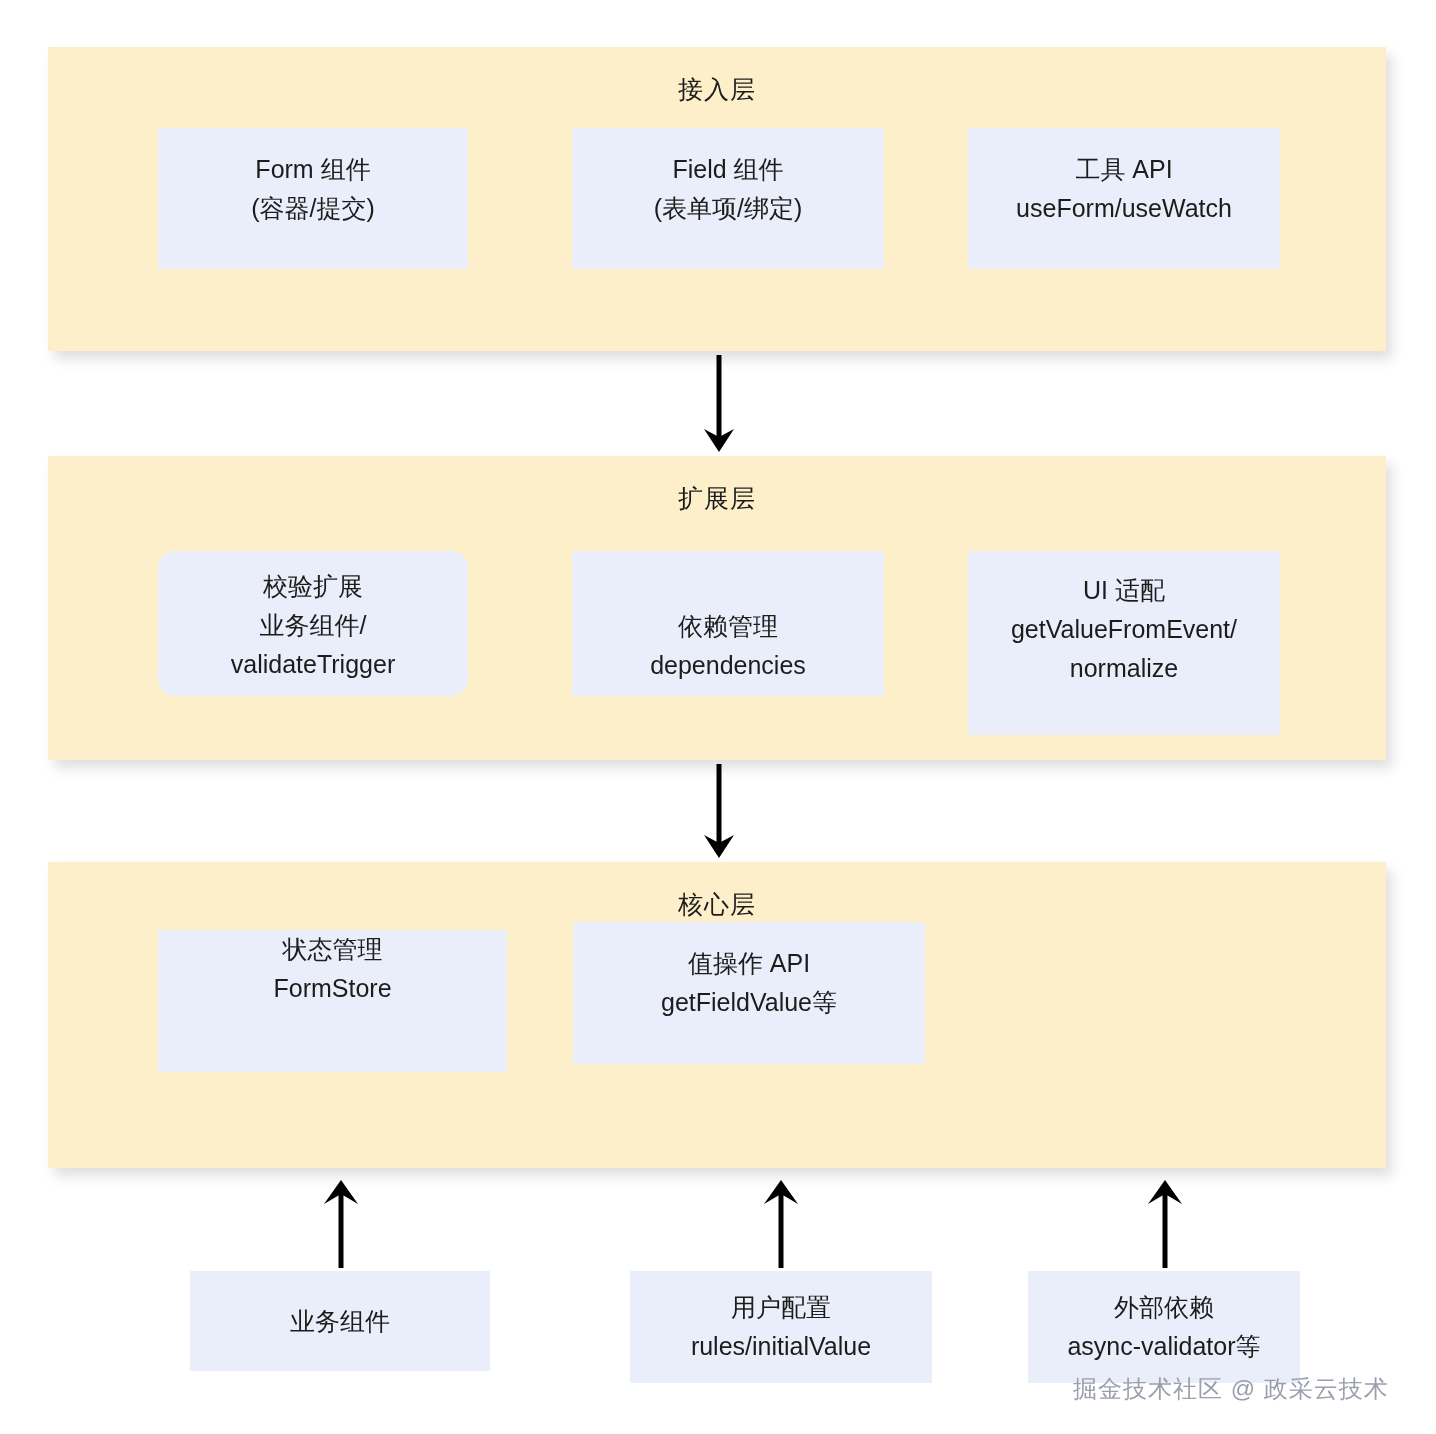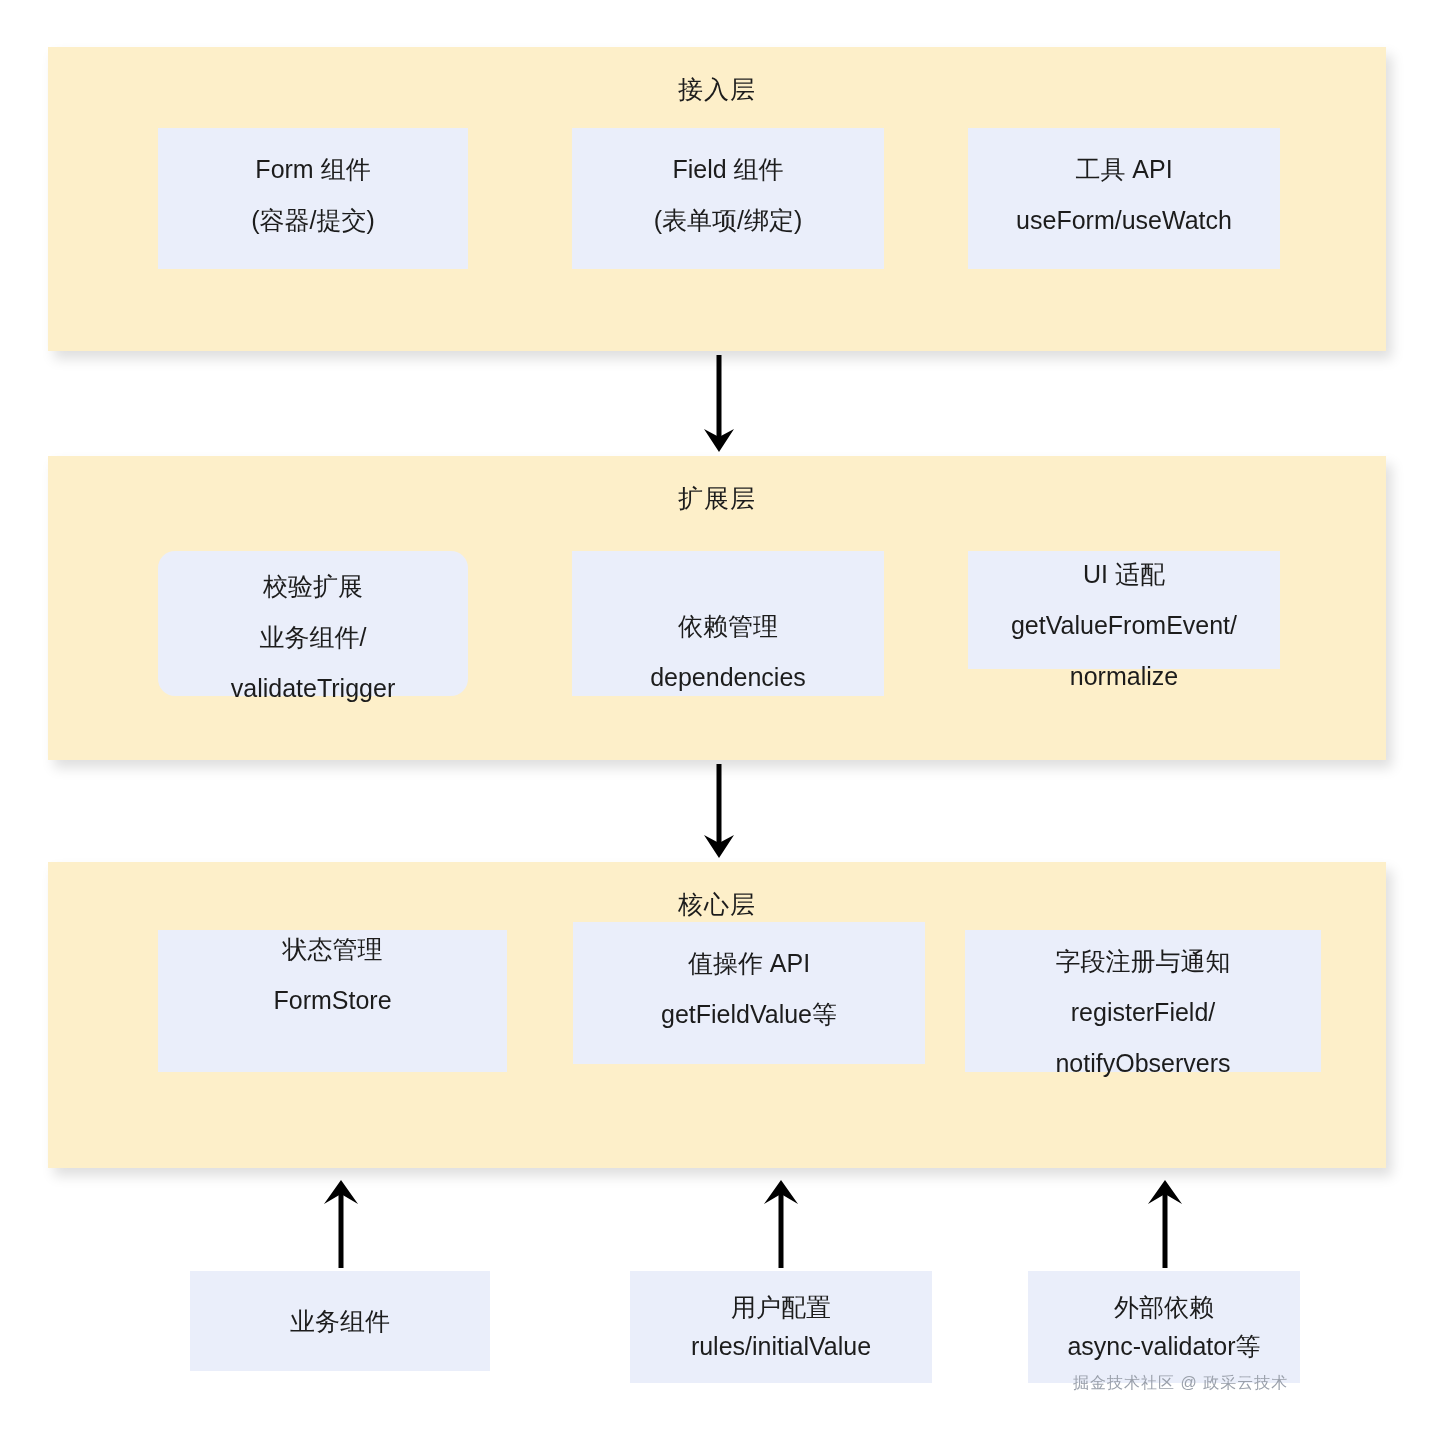--- a/index.html
+++ b/index.html
@@ -50,38 +50,37 @@
 
   
   .module {
     position: absolute;
     background: #EAEEFA;
     display: flex;
     flex-direction: column;
     align-items: center;
     text-align: center;
     box-sizing: border-box;
-    gap: 12px;
   }
   .module .line {
     font-size: 25px;
     line-height: 39px;
     white-space: pre;
     color: #1c1c1c;
   }
 
   
   #l1-box-1 { left: 110px; top: 81px;  width: 310px; height: 141px; padding-top: 22px; }
   #l1-box-2 { left: 524px; top: 81px;  width: 312px; height: 141px; padding-top: 22px; }
   #l1-box-3 { left: 920px; top: 81px;  width: 312px; height: 141px; padding-top: 22px; }
 
   
   #l2-box-1 { left: 110px; top: 95px;  width: 310px; height: 145px; padding-top: 16px; border-radius: 17px; }
   #l2-box-2 { left: 524px; top: 95px;  width: 312px; height: 145px; padding-top: 56px; }
-  #l2-box-3 { left: 920px; top: 95px;  width: 312px; height: 118px; padding-top: 4px; }
+  #l2-box-3 { left: 920px; top: 95px;  width: 312px; height: 184px; padding-top: 20px; }
 
   
   #l3-box-1 { left: 110px; top: 68px;  width: 349px; height: 142px; }
   #l3-box-2 { left: 525px; top: 60px;  width: 352px; height: 142px; padding-top: 22px; }
   #l3-box-3 { left: 917px; top: 68px;  width: 356px; height: 142px; padding-top: 12px; }
 
   
   .source-box {
     position: absolute;
     background: #EAEEFA;
@@ -111,21 +110,21 @@
   #arrow-l2-l3 { left: 694px; top: 764px;  width: 50px; height: 95px; }
   #arrow-src-1 { left: 316px; top: 1180px; width: 50px; height: 88px; }
   #arrow-src-2 { left: 756px; top: 1180px; width: 50px; height: 88px; }
   #arrow-src-3 { left: 1140px;top: 1180px; width: 50px; height: 88px; }
 
   
   #watermark {
     position: absolute;
     left: 1073px;
     top: 1373px;
-    font-size: 16px;
+    font-size: 24px;
     color: #9aa0ab;
     letter-spacing: 1px;
     white-space: pre;
   }
 </style>
 </head>
 <body>
 
 <div id="stage">
 
@@ -185,25 +184,20 @@
     <div class="module" id="l3-box-1">
       <div class="line">状态管理</div>
       <div class="line">FormStore</div>
     </div>
 
     <div class="module" id="l3-box-2">
       <div class="line">值操作 API</div>
       <div class="line">getFieldValue等</div>
     </div>
 
-    <div class="module" id="l3-box-3">
-      <div class="line">字段注册与通知</div>
-      <div class="line">registerField/</div>
-      <div class="line">notifyObservers</div>
-    </div>
   </div>
 
   <svg class="arrow-svg" id="arrow-src-1" viewBox="0 0 50 88">
     <line x1="25" y1="88" x2="25" y2="6" stroke="#000000" stroke-width="5"></line>
     <path d="M 25 0 L 42 24 L 25 14 L 8 24 Z" fill="#000000"></path>
   </svg>
 
   <svg class="arrow-svg" id="arrow-src-2" viewBox="0 0 50 88">
     <line x1="25" y1="88" x2="25" y2="6" stroke="#000000" stroke-width="5"></line>
     <path d="M 25 0 L 42 24 L 25 14 L 8 24 Z" fill="#000000"></path>

